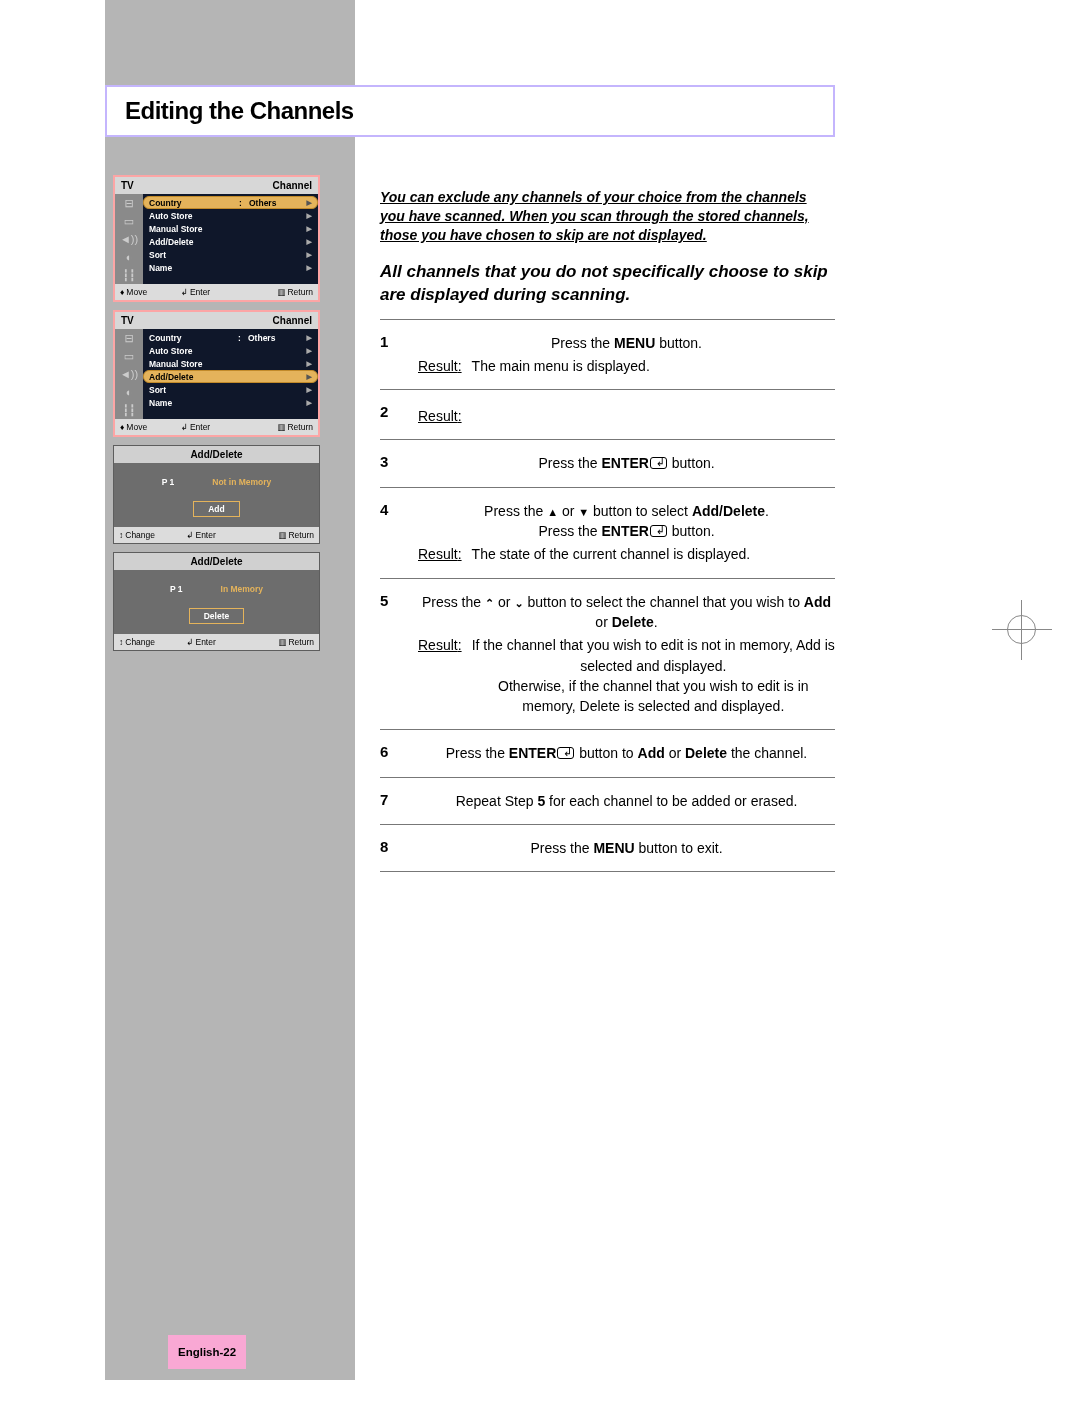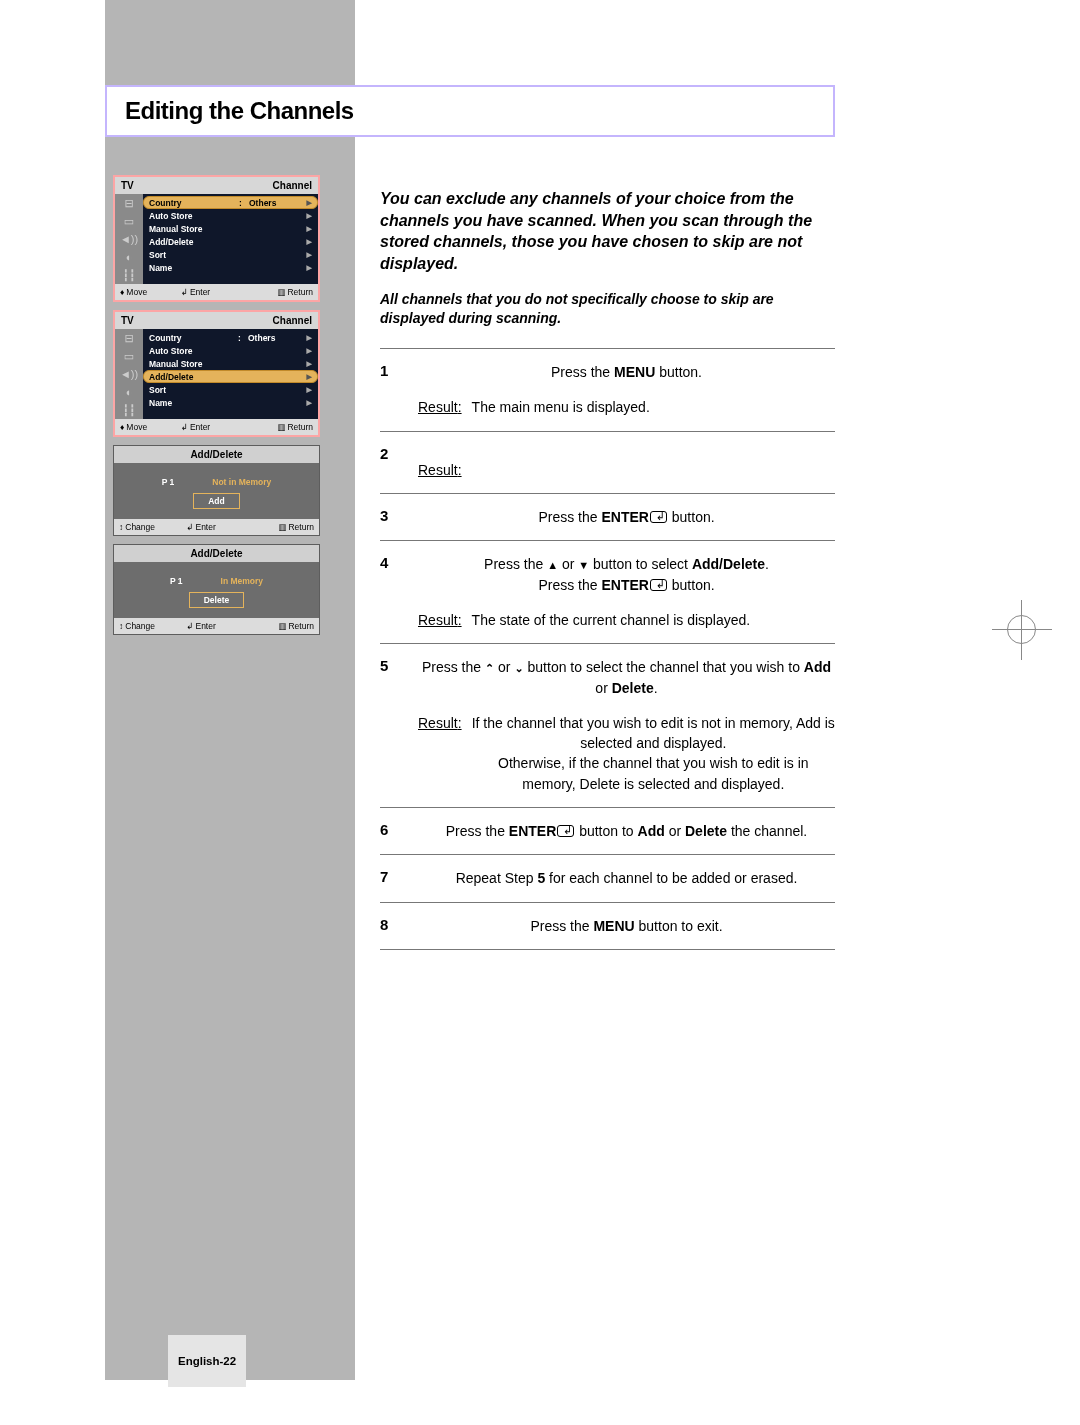--- a/index.html
+++ b/index.html
@@ -119,21 +119,21 @@
     text-align: center;
     font-weight: bold;
     padding: 3px;
     font-size: 10px;
   }
   .addpanel .apanel-body {
     padding: 14px 10px 10px;
     display: flex;
     flex-direction: column;
     align-items: center;
-    gap: 6px;
+    gap: 14px;
     text-align: right;
   }
   .addpanel .ap-row1 { display: flex; gap: 38px; font-weight: bold; font-size: 8.5px; color:#e4b35b; }
   .addpanel .ap-row1 .pnum { color: #fff; }
   .addpanel .ap-btn {
     border: 1px solid #e4b35b;
     padding: 2px 14px;
     font-weight: bold;
     color: #fff;
     font-size: 8.5px;
@@ -142,47 +142,48 @@
   .content {
     position: absolute;
     left: 380px;
     top: 188px;
     width: 455px;
     z-index: 3;
   }
   .intro-para {
     font-style: italic;
     font-weight: bold;
-    font-size: 16px;
+    font-size: 14px;
     line-height: 1.35;
     margin-bottom: 16px;
+    text-decoration: underline;
   }
   .intro-para2 {
     font-style: italic;
     font-weight: bold;
-    font-size: 14px;
+    font-size: 17px;
     line-height: 1.35;
-    margin-bottom: 20px;
+    margin-bottom: 12px;
   }
   .hr { border: none; border-top: 1px solid #777; margin: 6px 0; }
   .steps { width: 100%; }
   .step { display: flex; gap: 18px; padding: 7px 0; }
   .step-num {
     width: 20px;
     font-weight: bold;
     font-size: 15px;
     flex-shrink: 0;
   }
   .step-body {
     flex: 1;
     font-size: 14px;
     line-height: 1.45;
     text-align: center;
   }
-  .step-body .sub { display: flex; gap: 10px; margin-top: 15px; }
+  .step-body .sub { display: flex; gap: 10px; margin-top: 3px; }
   .step-body .lbl { text-decoration: underline; flex-shrink: 0; }
   .step-body .lbl::after { content: ":"; }
   .step-body strong { font-weight: bold; }
   .tri { font-size: 11px; display: inline-block; }
   .enter-ic {
     display: inline-block;
     border: 1.3px solid #000;
     width: 17px;
     height: 12px;
     border-radius: 3px;
@@ -194,22 +195,22 @@
     content: "↲";
     position: absolute;
     right: 1px;
     top: -3px;
     font-size: 11px;
   }
   .page-num {
     position: absolute;
     left: 168px;
     top: 1335px;
-    background: #e5e5e5;
-    padding: 20px 10px;
+    background: #f9a8d4;
+    padding: 11px 10px;
     font-weight: bold;
     font-size: 11.5px;
     z-index: 5;
   }
   .crop-mark {
     position: absolute;
     right: 28px;
     top: 600px;
     width: 60px;
     height: 60px;

